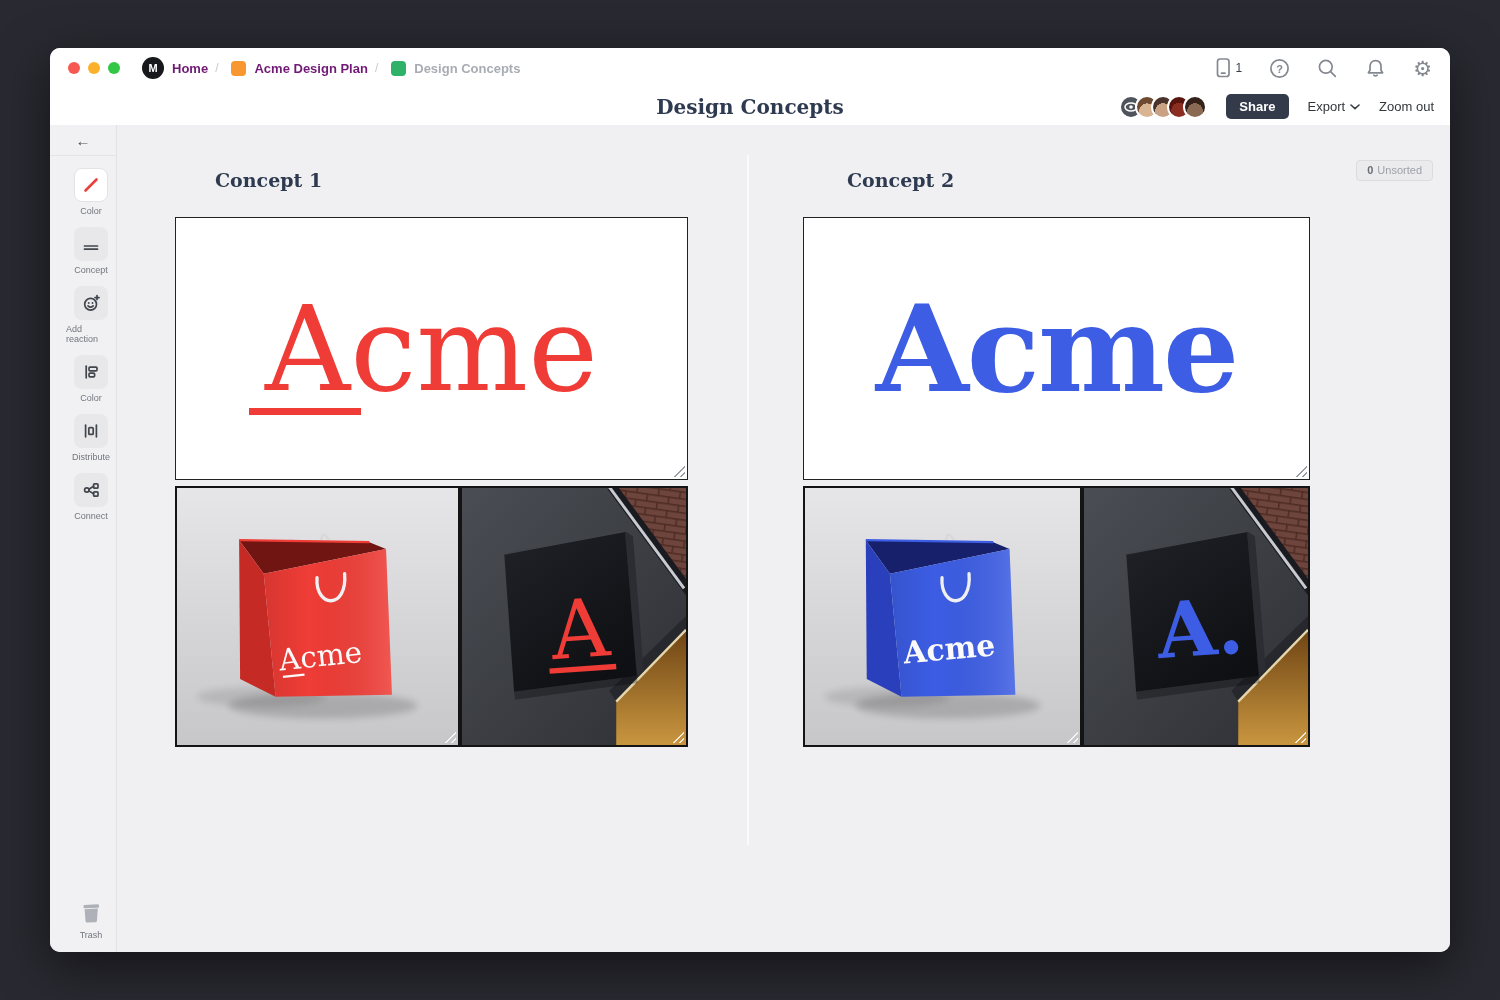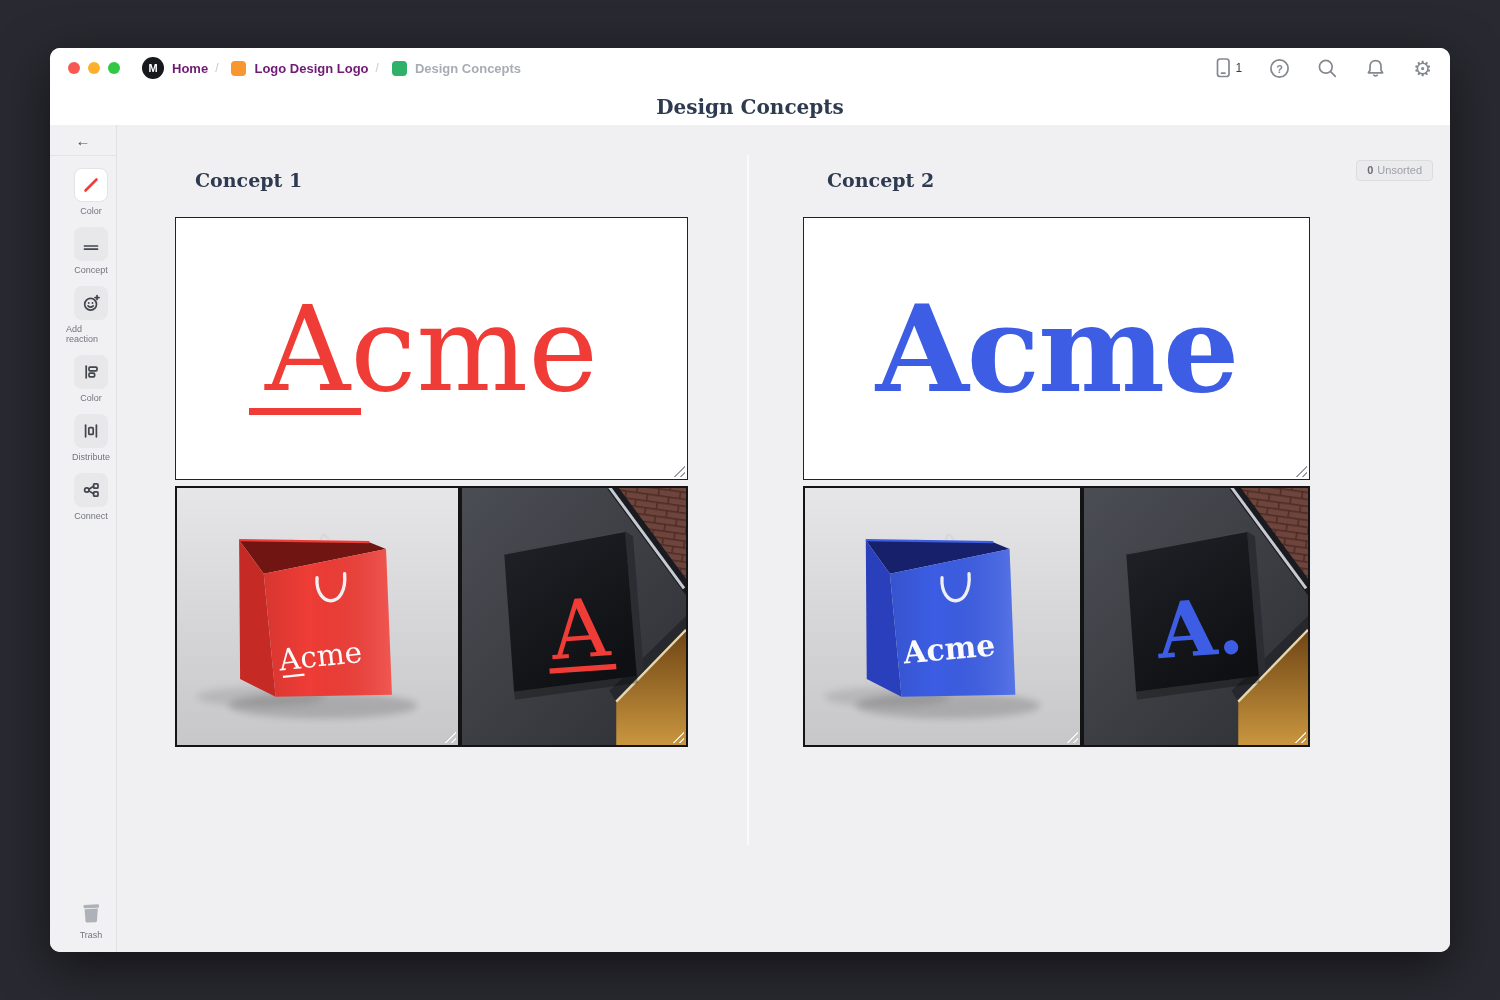--- a/index.html
+++ b/index.html
@@ -67,21 +67,21 @@
                 display:flex; flex-direction:column; align-items:center; cursor:pointer; }
 
   .canvas { position:absolute; left:67px; top:0; right:0; bottom:0; background:#F0F0F2; }
   .unsorted { position:absolute; right:17px; top:19px; height:21px; padding:0 10px;
               background:#EBEBED; border:1px solid #DCDCDF; border-radius:4px;
               font-size:11px; line-height:19px; color:#9DA1A9; cursor:pointer;margin-top:16px; }
   .unsorted b { color:#676C75; margin-right:4px; }
   .col-divider { position:absolute; left:630px; top:30px; width:2px; height:690px; background:#FAFAFB; }
 
   .concept-heading { position:absolute; top:44px; font-family:"DejaVu Serif", serif;
-                     font-weight:700; font-size:19px; color:var(--heading); cursor:text; }
+                     font-weight:700; font-size:19px; color:var(--heading); cursor:text;margin-left:20px; }
   #c1-heading { left:78px; } #c2-heading { left:710px; }
 
   .logo-card { position:absolute; top:92px; height:263px; background:#fff;
                border:1px solid #222; display:flex; align-items:center; justify-content:center; }
   #c1-logo { left:58px; width:513px; } #c2-logo { left:686px; width:507px; }
   .logo-text { font-family:"DejaVu Serif", serif; font-size:118px; line-height:1; position:relative; }
   .c1 .logo-text { color:var(--c1); }
   .c2 .logo-text { color:var(--c2); font-weight:700; font-size:120px; letter-spacing:-2px; }
   .logo-underline { position:absolute; left:-16px; bottom:-7px; width:112px; height:7px; background:var(--c1); }
 
@@ -149,21 +149,21 @@
 
   <div class="titlebar">
     <span class="tl red"></span>
     <span class="tl yellow"></span>
     <span class="tl green"></span>
     <span class="app-logo">M</span>
     <span class="crumb">
       <span class="crumb-label">Home</span>
       <span class="crumb-sep">/</span>
       <span class="board-ic b1"></span>
-      <span class="crumb-label">Logo Design Logo</span>
+      <span class="crumb-label">Acme Design Plan</span>
       <span class="crumb-sep">/</span>
       <span class="board-ic b2"></span>
       <span class="crumb-label current">Design Concepts</span>
     </span>
     <span class="tb-right">
       <span class="tb-btn">
         <svg width="15" height="20" viewBox="0 0 15 20">
           <rect x="1.5" y="1" width="11.5" height="17.5" rx="2.6" class="tb-stroke"></rect>
           <line x1="5.5" y1="15.2" x2="9" y2="15.2" class="tb-stroke"></line>
         </svg>
@@ -188,20 +188,42 @@
         </svg>
       </span>
       <span class="tb-btn">
         <span class="glyph-gear">⚙</span>
       </span>
     </span>
   </div>
 
   <div class="header-row">
     <div class="page-title">Design Concepts</div>
+    <div class="header-right">
+      <span class="avatars">
+        <span class="avatar first">
+          <svg width="16" height="16" viewBox="0 0 16 16">
+            <ellipse cx="8" cy="8" rx="6" ry="4" fill="none" stroke="#fff" stroke-width="1.5"></ellipse>
+            <circle cx="8" cy="8" r="1.8" fill="#fff"></circle>
+          </svg>
+        </span>
+        <span class="avatar a2"></span>
+        <span class="avatar a3"></span>
+        <span class="avatar a4"></span>
+        <span class="avatar a5"></span>
+      </span>
+      <span class="share-btn">Share</span>
+      <span class="hdr-link">
+        <span>Export</span>
+        <svg width="10" height="6" viewBox="0 0 10 6">
+          <polyline points="1,1 5,4.6 9,1" fill="none" stroke="#3A3F46" stroke-width="1.6" stroke-linecap="round"></polyline>
+        </svg>
+      </span>
+      <span class="hdr-link">Zoom out</span>
+    </div>
   </div>
 
   <div class="app-body">
 
     <div class="sidebar">
       <div class="back-btn">
         <span>←</span>
       </div>
       <div class="tools">
         <div class="tool">

